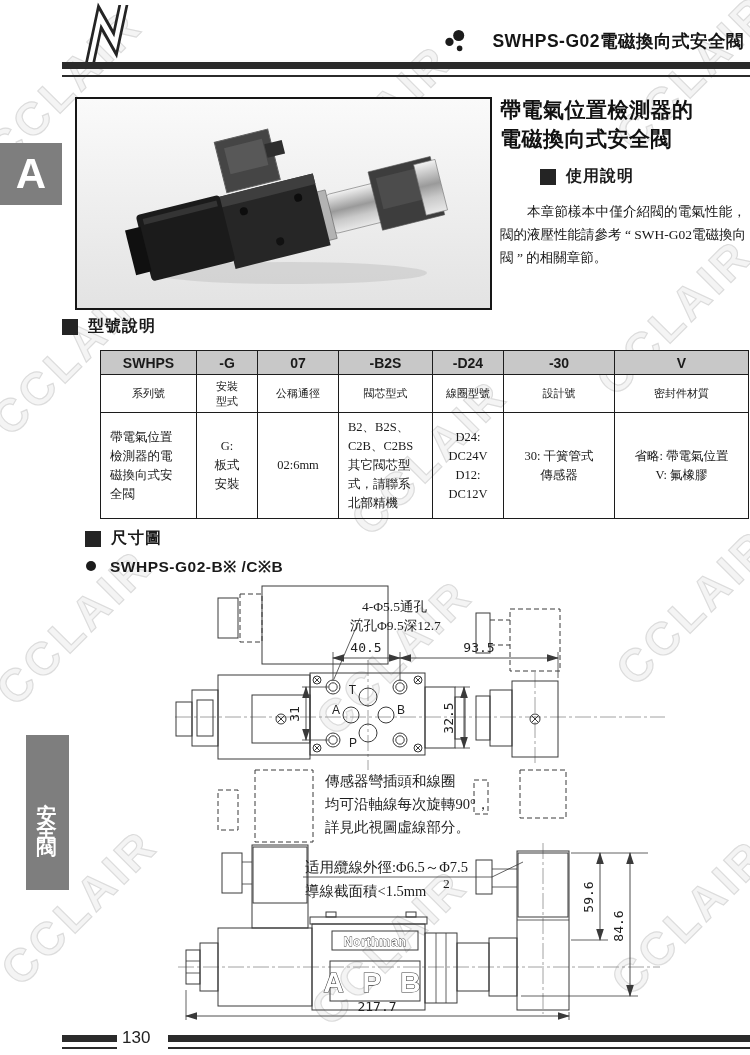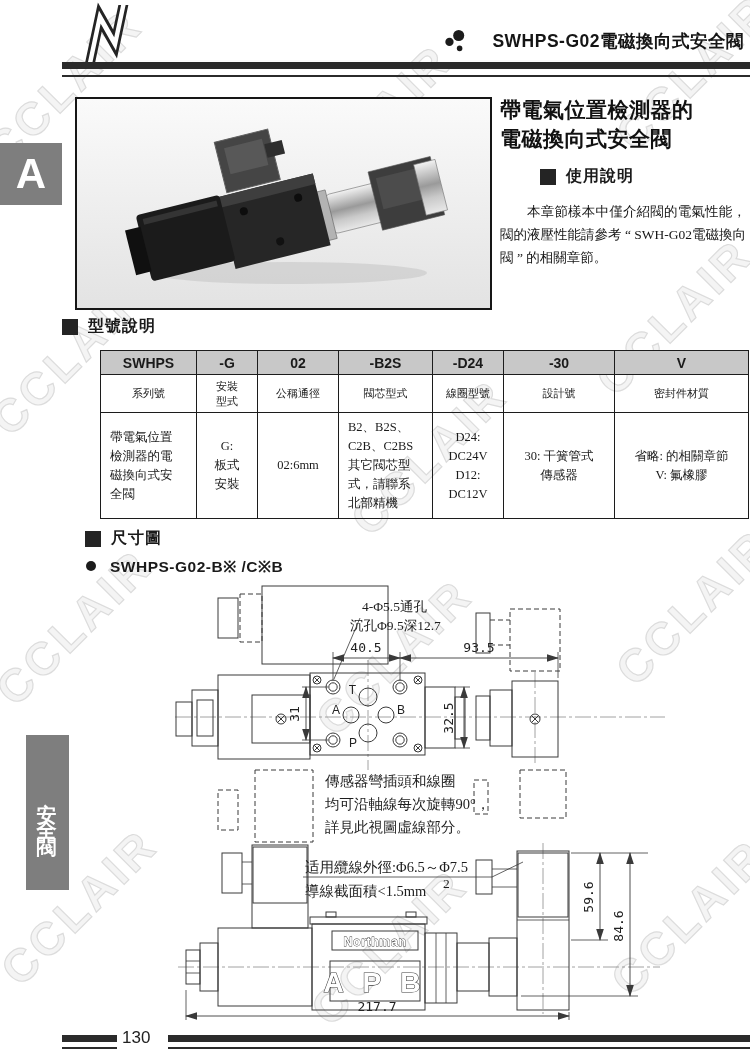--- a/index.html
+++ b/index.html
@@ -198,21 +198,21 @@
         <col style="width:81px">
       <col style="width:94px">
         <col style="width:71px">
         <col style="width:111px">
         <col style="width:134px">
     </colgroup>
     <tbody>
         <tr class="r-code">
       <td>SWHPS</td>
       <td>-G</td>
-      <td>02</td>
+      <td>07</td>
       <td>-B2S</td>
       <td>-D24</td>
       <td>-30</td>
       <td>V</td>
     </tr>
     <tr class="r-label">
       <td>系列號</td>
       <td>安裝
 型式</td>
       <td>公稱通徑</td>
@@ -234,21 +234,21 @@
 C2B、C2BS
 其它閥芯型
 式，請聯系
 北部精機</td>
       <td>D24:
 DC24V
 D12:
 DC12V</td>
       <td>30: 干簧管式
 傳感器</td>
-      <td>省略: 的相關章節
+      <td>省略: 帶電氣位置
 V: 氟橡膠</td>
     </tr>
   </tbody>
     </table>
 
   <div id="dim-head" class="sec-head layer">
     <span class="sec-square"></span>
     <span class="sec-label">尺寸圖</span>
   </div>
   <div id="dim-model" class="layer">

